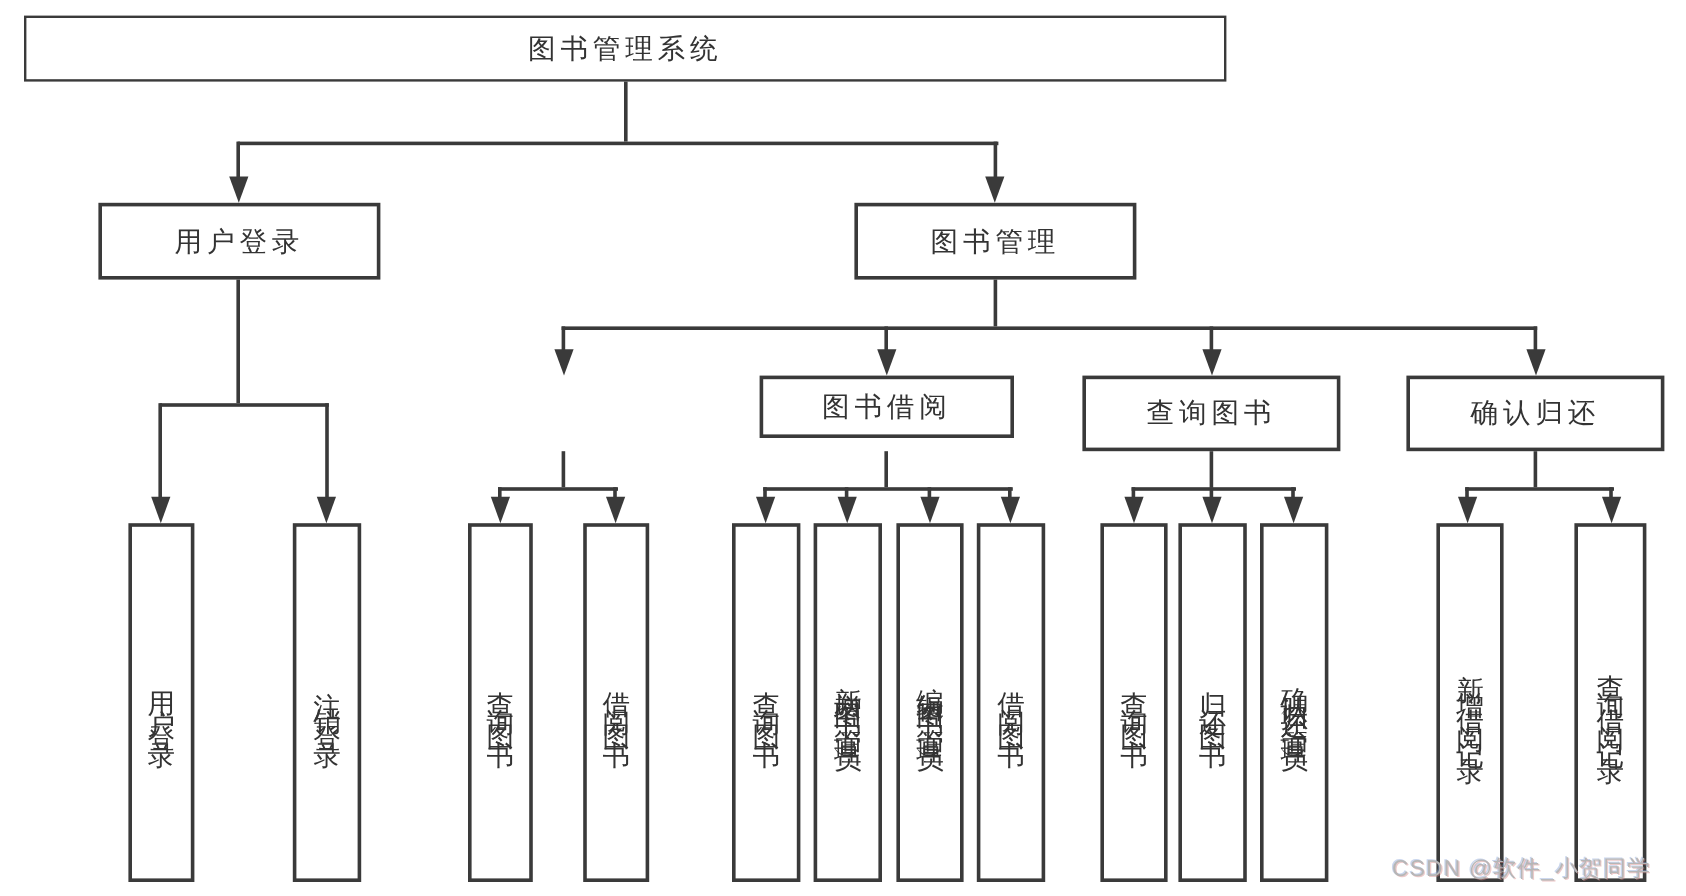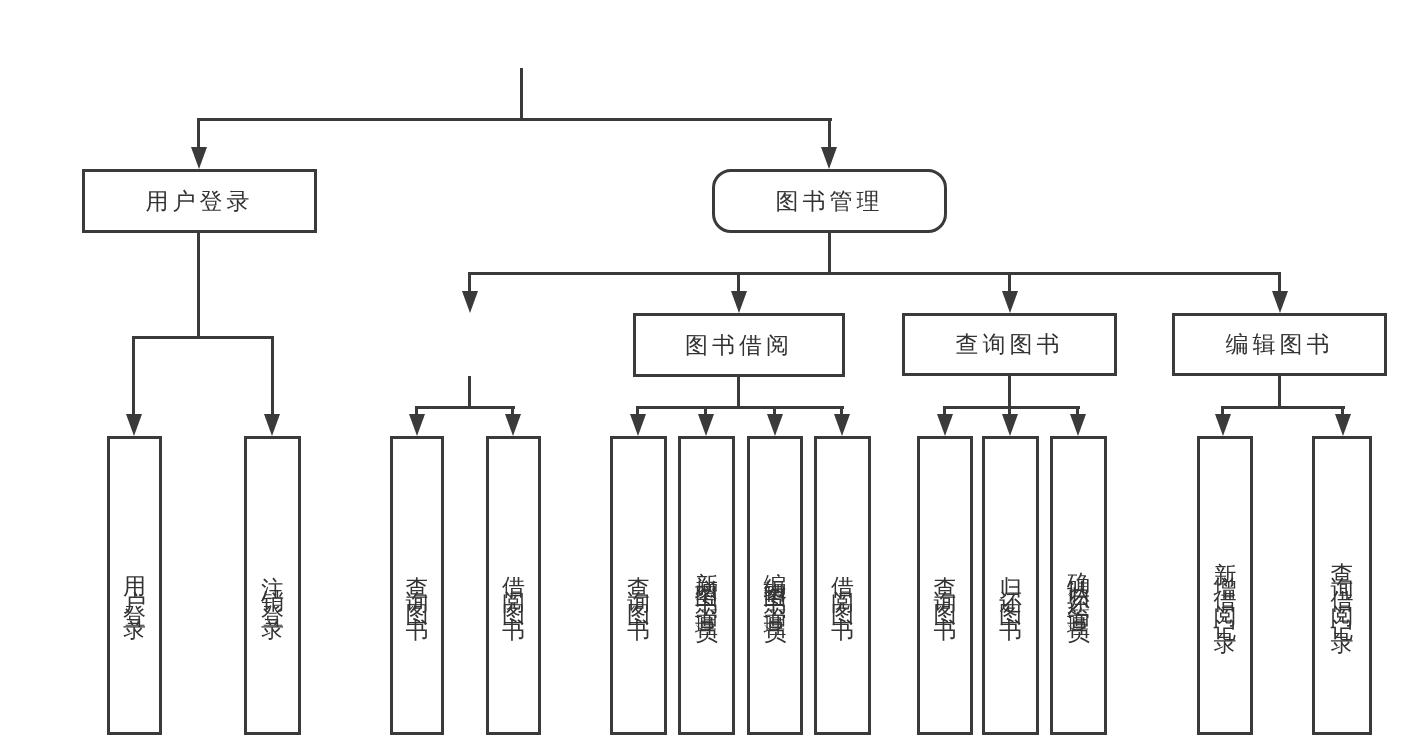--- a/index.html
+++ b/index.html
@@ -33,36 +33,39 @@
     position:absolute;left:1160px;top:711px;font-size:19px;color:#b6b6b6;
     letter-spacing:1px;white-space:nowrap;
     text-shadow:1px 1px 0 rgba(216,137,137,.45),-1px -1px 0 rgba(137,163,216,.45);
   }
 </style>
 </head>
 <body>
 
 <div class="stage">
 
+  <div class="hbox root" style="left:20px;top:13px;width:1002px;height:55px;">
+    <span>图书管理系统</span>
+  </div>
 
   <div class="hbox" style="left:82px;top:169px;width:235px;height:64px;">
     <span>用户登录</span>
   </div>
-  <div class="hbox" style="left:712px;top:169px;width:235px;height:64px;border-radius:19px;">
+  <div class="hbox" style="left:712px;top:169px;width:235px;height:64px;">
     <span>图书管理</span>
   </div>
 
-  <div class="hbox" style="left:633px;top:313px;width:212px;height:64px;">
+  <div class="hbox" style="left:633px;top:313px;width:212px;height:52px;">
     <span>图书借阅</span>
   </div>
   <div class="hbox" style="left:902px;top:313px;width:215px;height:63px;">
     <span>查询图书</span>
   </div>
   <div class="hbox" style="left:1172px;top:313px;width:215px;height:63px;">
-    <span>编辑图书</span>
+    <span>确认归还</span>
   </div>
 
   <div class="vbox" style="left:107px;top:436px;width:55px;height:299px;">
     <span class="vtext">用户登录</span>
   </div>
   <div class="vbox" style="left:244px;top:436px;width:57px;height:299px;">
     <span class="vtext">注销登录</span>
   </div>
 
   <div class="vbox" style="left:390px;top:436px;width:54px;height:299px;">
@@ -154,14 +157,15 @@
   <div class="vline" style="left:1076px;top:406px;height:12px;"></div>
   <div class="arrow" style="left:1070px;top:414px;"></div>
 
   <div class="vline" style="left:1278px;top:376px;height:30px;"></div>
   <div class="hline" style="left:1221px;top:406px;width:124px;"></div>
   <div class="vline" style="left:1221px;top:406px;height:12px;"></div>
   <div class="arrow" style="left:1215px;top:414px;"></div>
   <div class="vline" style="left:1341px;top:406px;height:12px;"></div>
   <div class="arrow" style="left:1335px;top:414px;"></div>
 
+  <div class="watermark">CSDN @软件_小贺同学</div>
 
 </div>
 
 </body></html>

